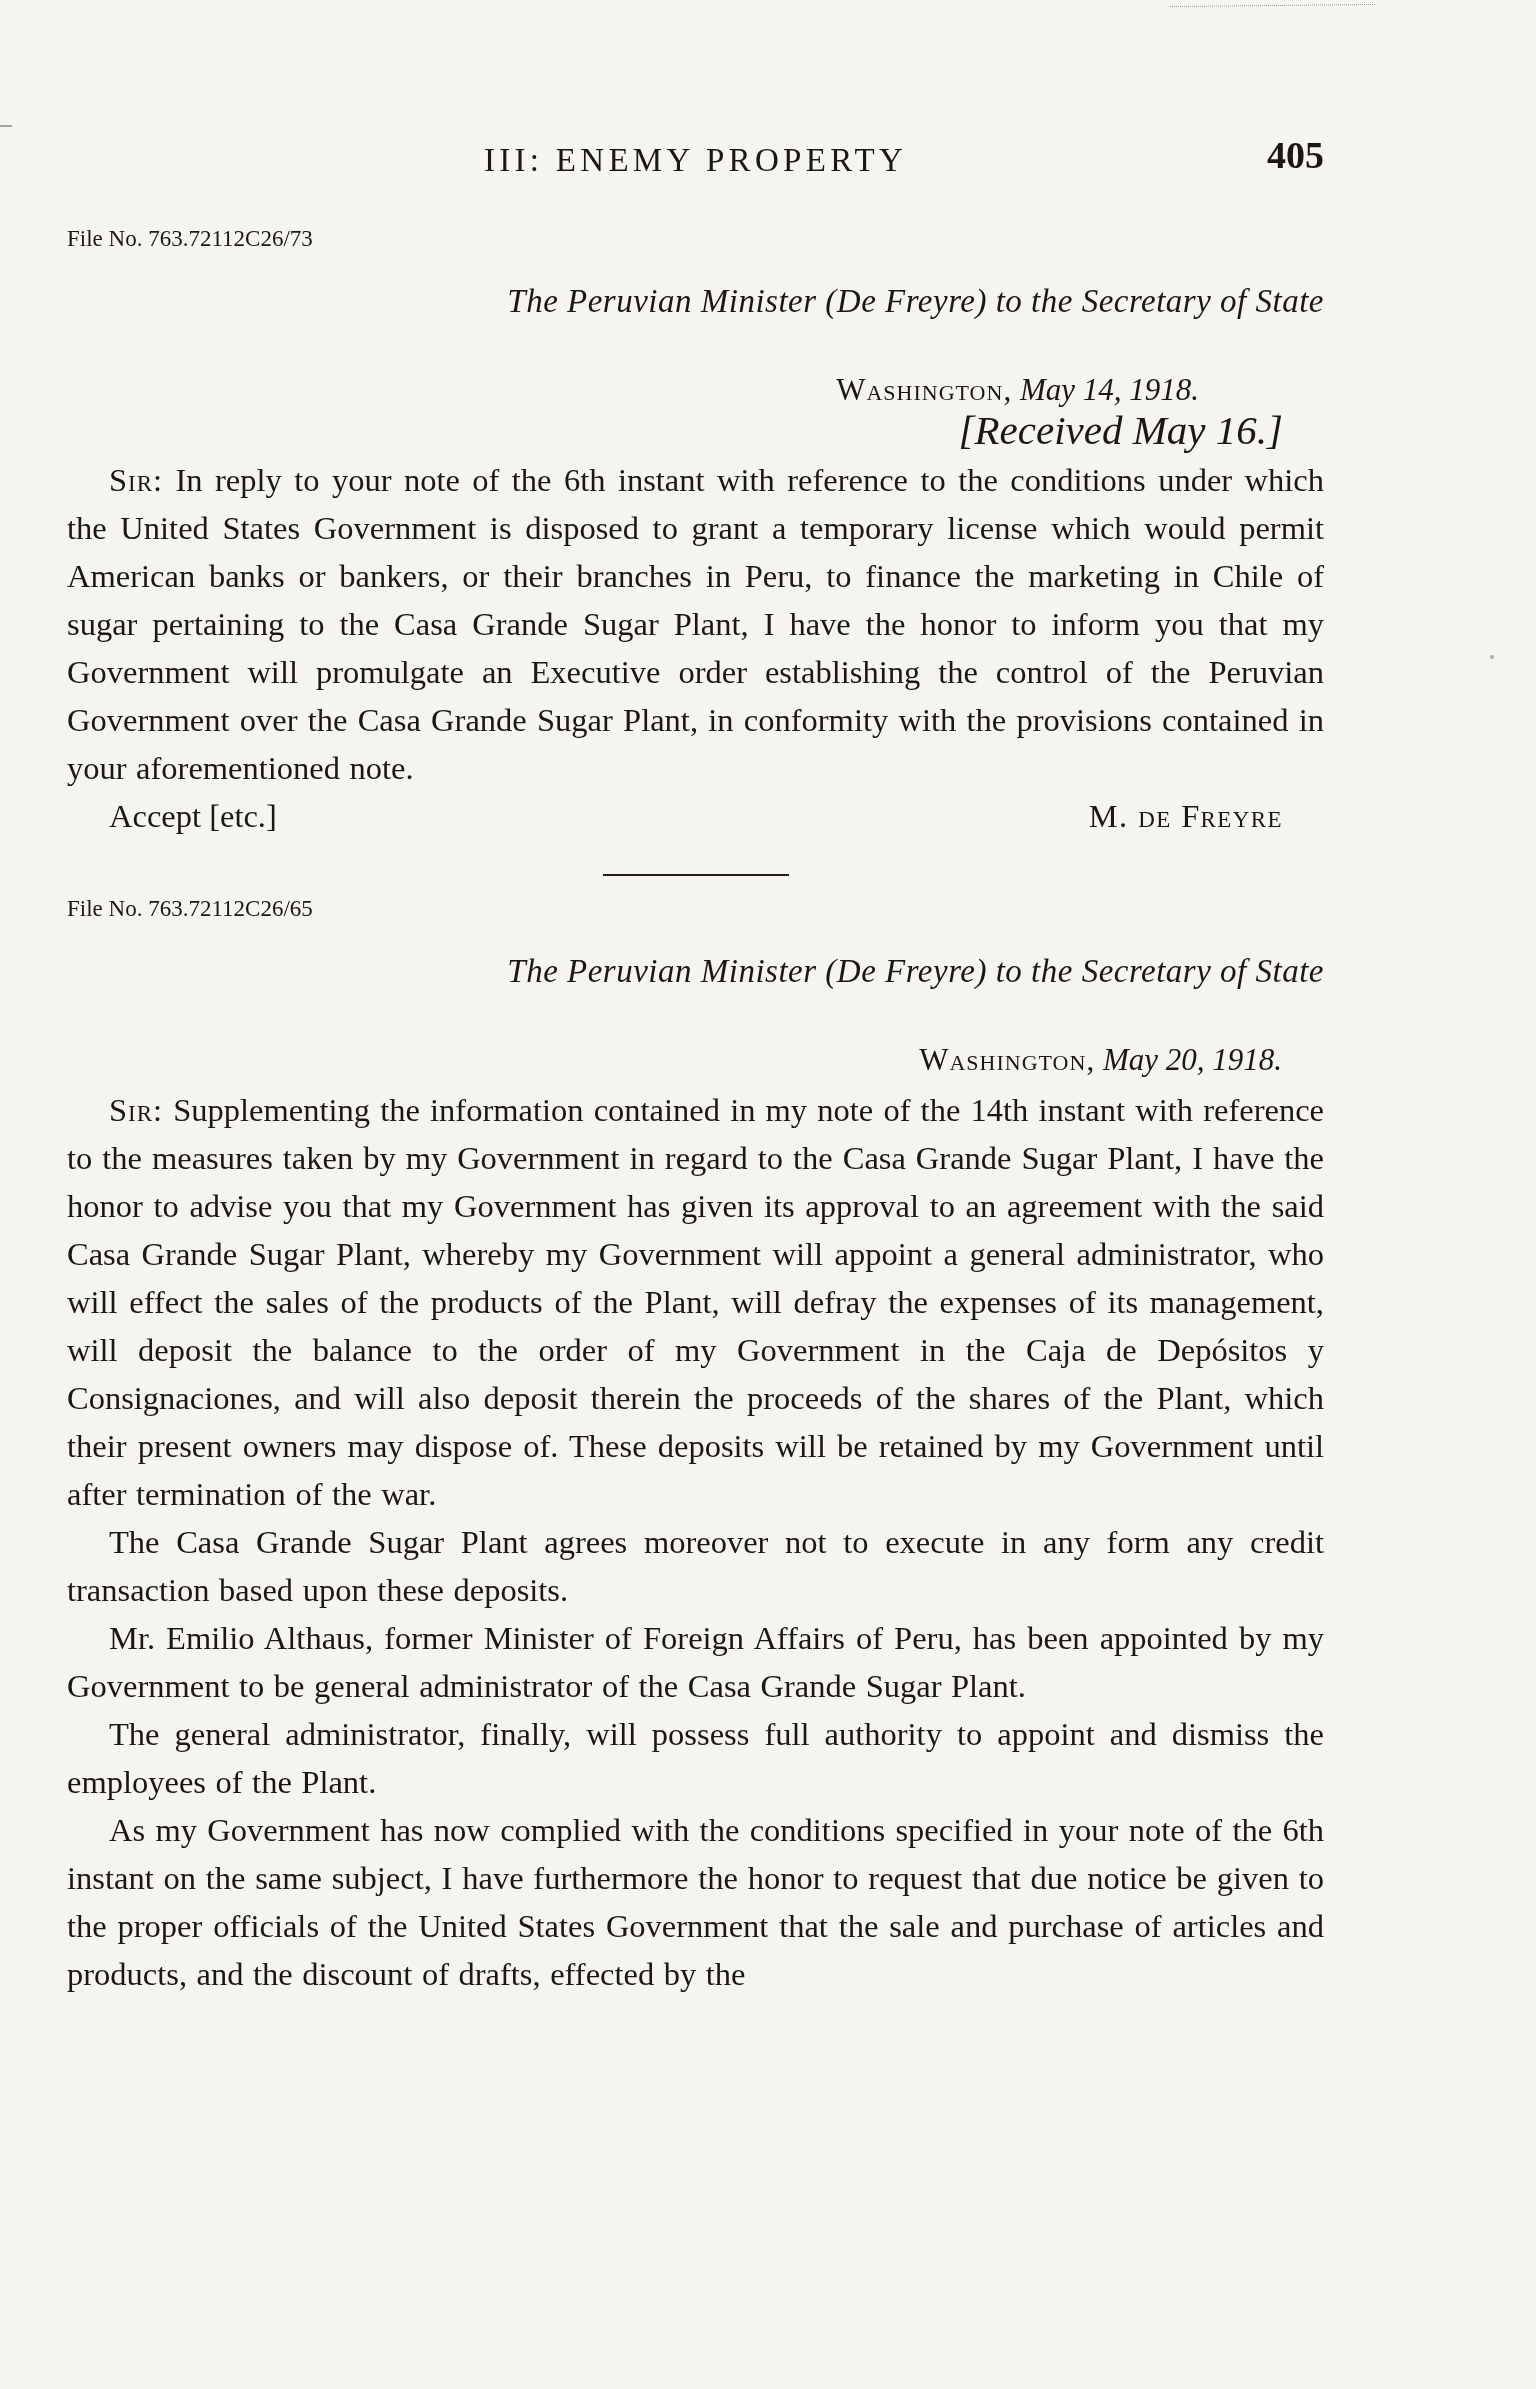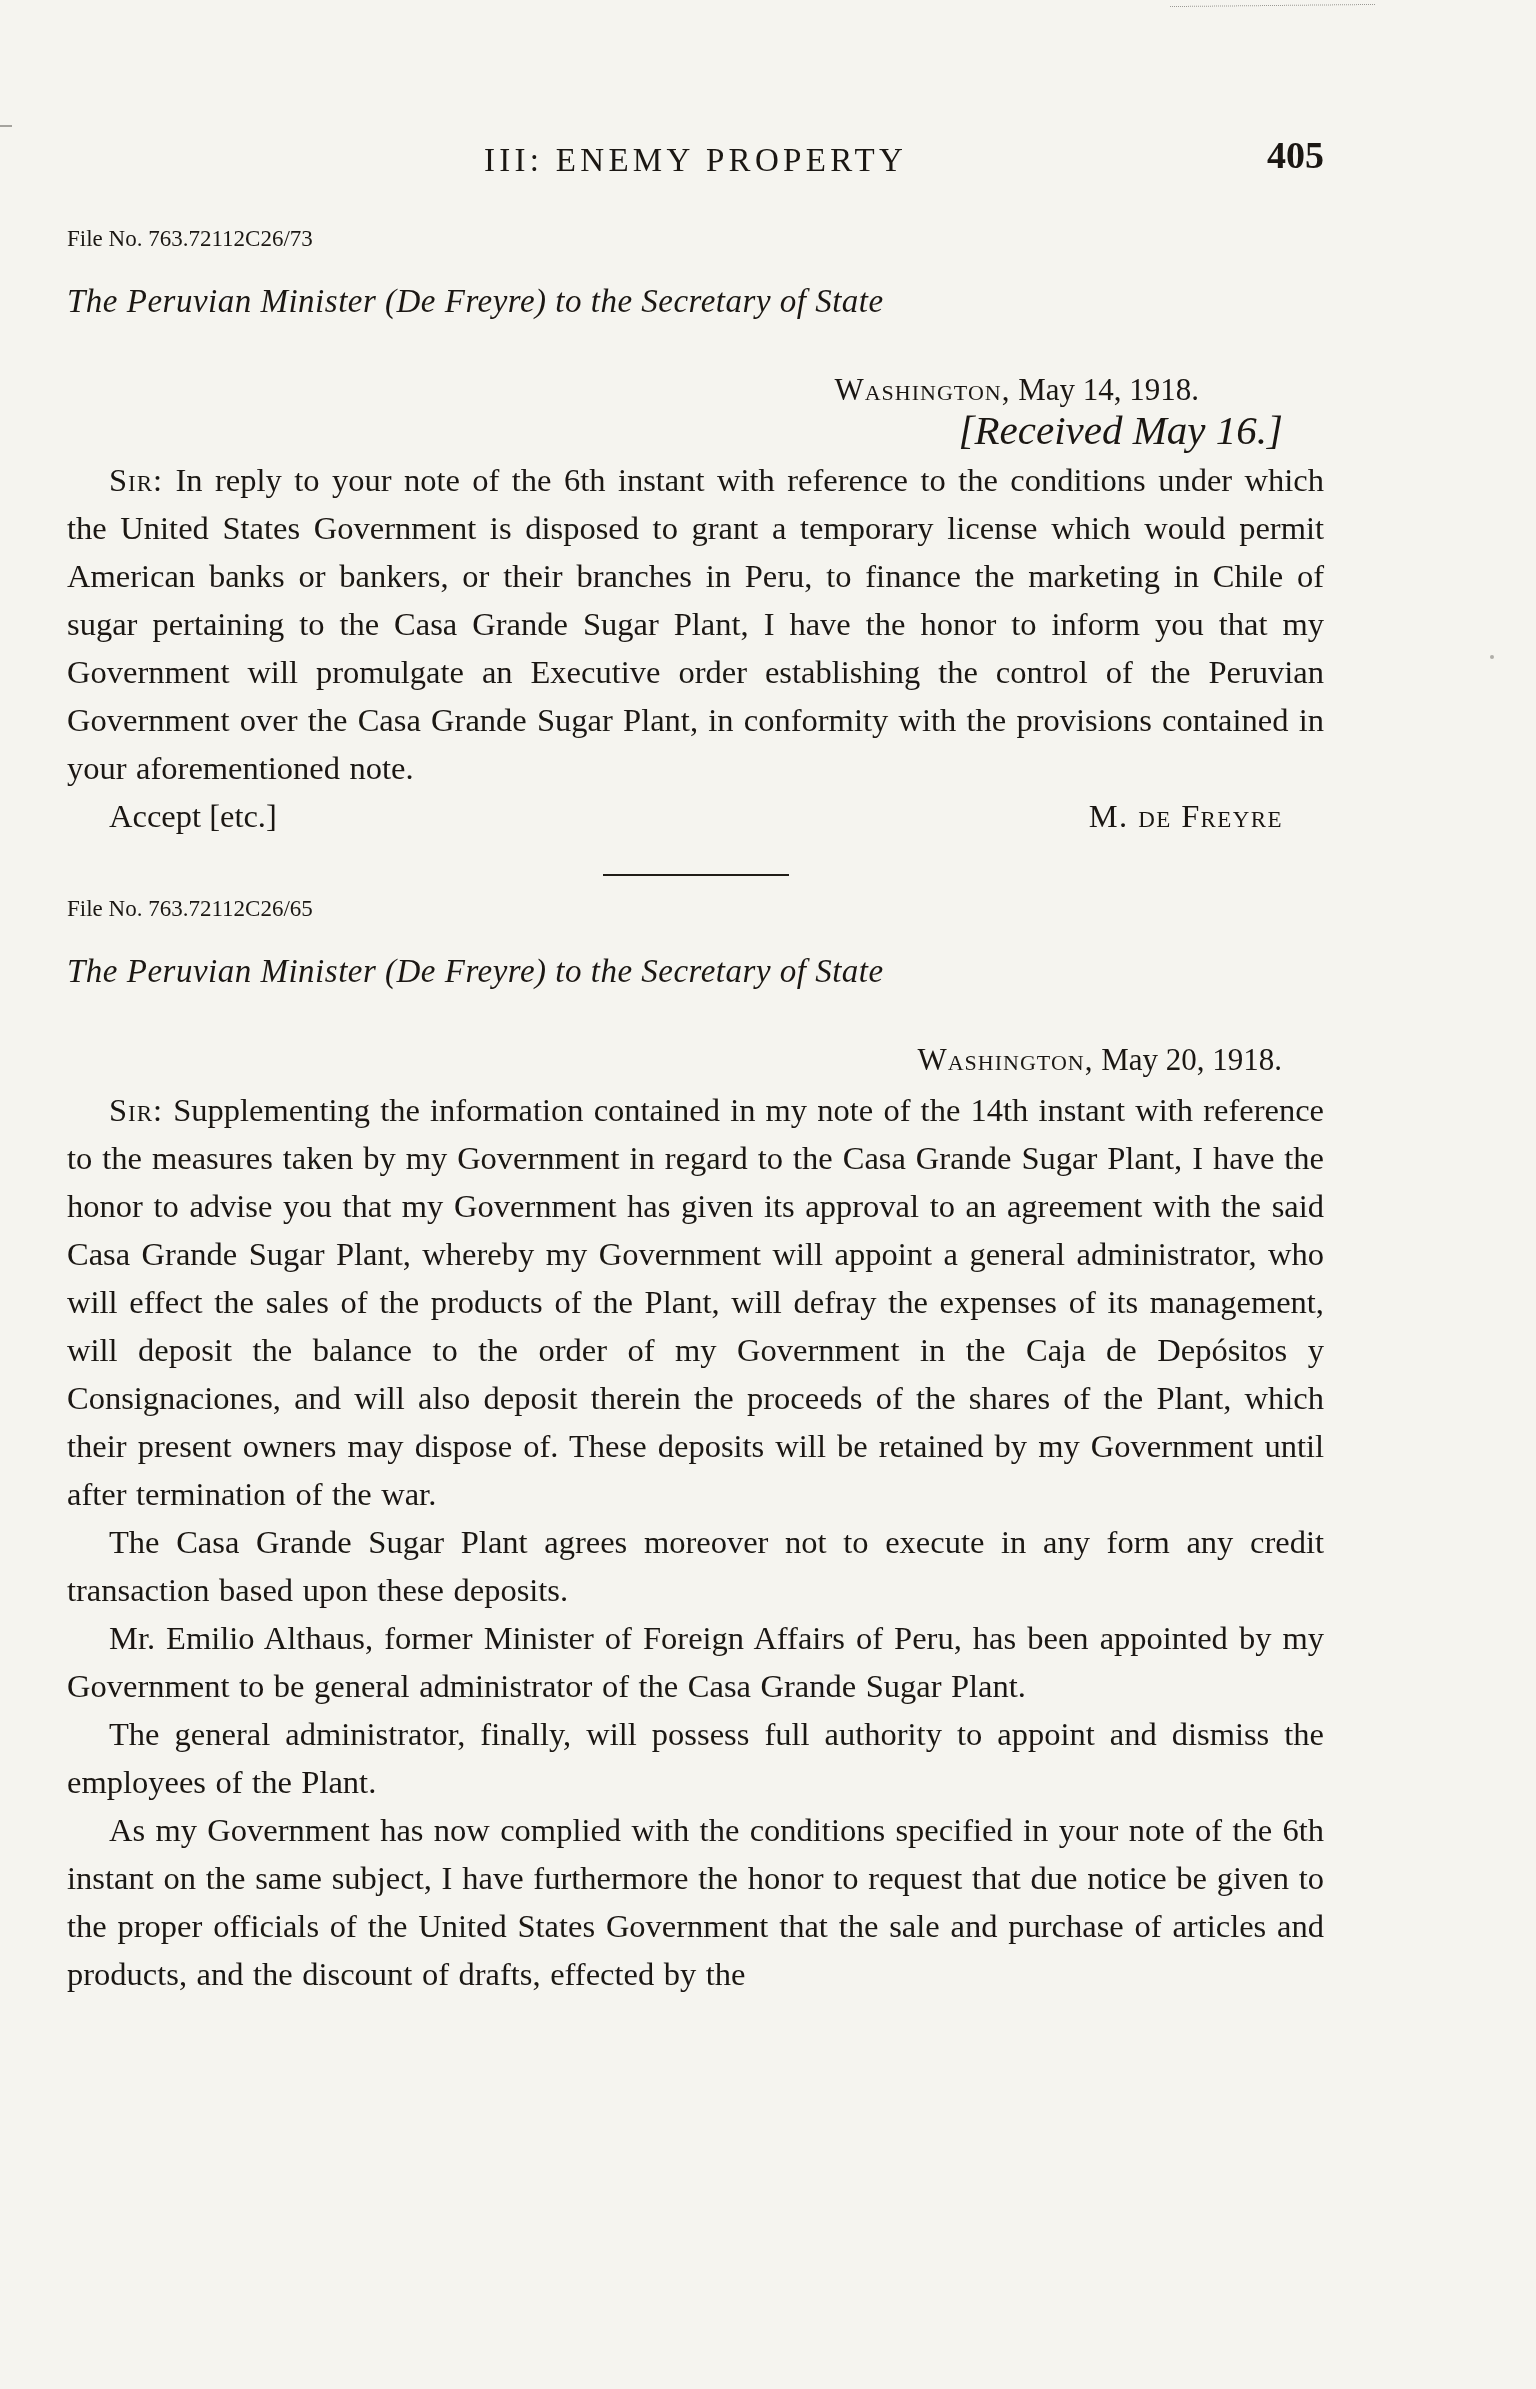--- a/index.html
+++ b/index.html
@@ -53,21 +53,21 @@
   }
   .fileno-2 {
     margin-top: 11.5px;
   }
   .doc-title {
     margin: 29px 0 0 0;
     font-size: 33px;
     line-height: 40px;
     font-style: italic;
     font-weight: 400;
-    text-align: left;
+    text-align: right;
     letter-spacing: 0.5px;
   }
   .dateline {
     margin-top: 51px;
     text-align: right;
     font-size: 31px;
     line-height: 36px;
   }
   .dateline-1 { padding-right: 125px; }
   .dateline-2 { padding-right: 42px; }
@@ -89,20 +89,21 @@
     text-align: justify;
     text-align-last: left;
     text-indent: 42px;
     word-spacing: 1.4px;
   }
   .sc {
     font-variant: small-caps;
     letter-spacing: 1px;
   }
   .it {
+    font-style: italic;
   }
   .closing-row {
     display: flex;
     justify-content: space-between;
     padding-left: 42px;
     padding-right: 41px;
     font-size: 32.5px;
     line-height: 48px;
   }
   .sig {

